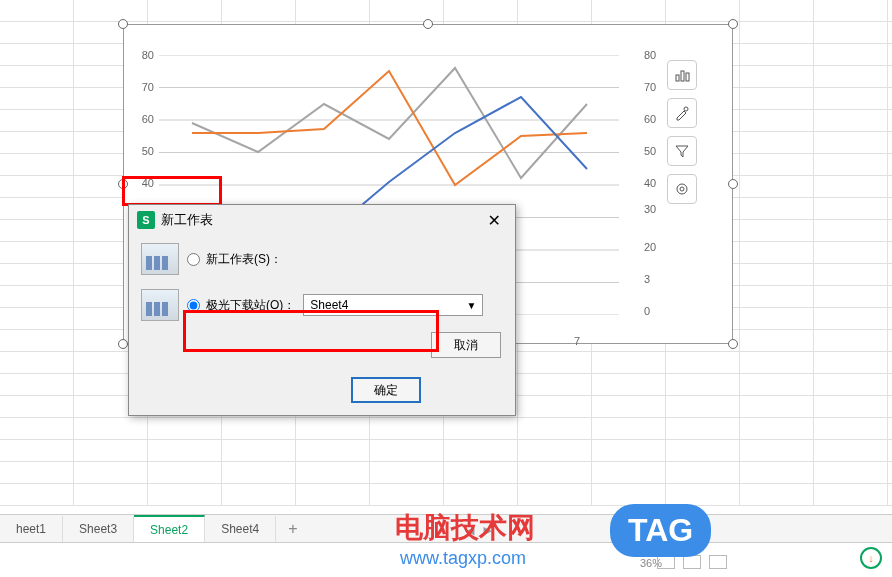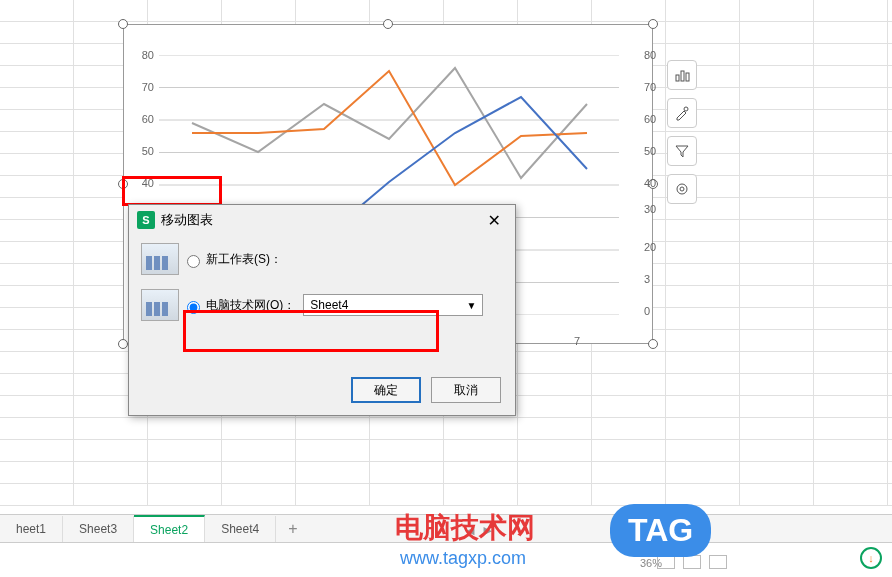--- a/index.html
+++ b/index.html
@@ -3,21 +3,21 @@
 <meta charset="utf-8">
 <style>
 * { box-sizing: border-box; margin: 0; padding: 0; }
 body { font-family: "Microsoft YaHei", Arial, sans-serif; font-size: 12px; background: #fff; width: 892px; height: 577px; position: relative; overflow: hidden; }
 
 .spreadsheet { position: absolute; top: 0; left: 0; width: 892px; height: 577px; }
 .grid { position: absolute; top: 0; left: 0; width: 100%; height: 530px; }
 .grid-row { height: 22px; border-bottom: 1px solid #e0e0e0; display: flex; }
 .grid-cell { width: 74px; height: 22px; border-right: 1px solid #e0e0e0; }
 
-.chart-container { position: absolute; top: 24px; left: 123px; width: 530px; height: 320px; background: #fff; border: 1px solid #999; }
+.chart-container { position: absolute; top: 24px; left: 123px; width: 610px; height: 320px; background: #fff; border: 1px solid #999; }
 .handle { position: absolute; width: 10px; height: 10px; border: 1px solid #666; border-radius: 50%; background: #fff; }
 .handle.tl { top: -6px; left: -6px; }
 .handle.tm { top: -6px; left: 50%; margin-left: -5px; }
 .handle.tr { top: -6px; right: -6px; }
 .handle.ml { top: 50%; left: -6px; margin-top: -5px; }
 .handle.mr { top: 50%; right: -6px; margin-top: -5px; }
 .handle.bl { bottom: -6px; left: -6px; }
 .handle.bm { bottom: -6px; left: 50%; margin-left: -5px; }
 .handle.br { bottom: -6px; right: -6px; }
 
@@ -43,28 +43,28 @@
 
 .dialog { position: absolute; top: 204px; left: 128px; width: 388px; height: 212px; background: #f0f0f0; border: 1px solid #888; box-shadow: 2px 2px 8px rgba(0,0,0,0.3); z-index: 10; }
 .dialog-title { display: flex; align-items: center; padding: 6px 8px; font-size: 13px; }
 .dialog-title .icon-s { width: 18px; height: 18px; background: #0aa35f; color: #fff; display: flex; align-items: center; justify-content: center; font-weight: bold; font-size: 11px; border-radius: 2px; margin-right: 6px; }
 .dialog-close { position: absolute; top: 4px; right: 8px; font-size: 16px; cursor: pointer; padding: 2px 6px; }
 .dialog-label { padding: 4px 12px; font-size: 12px; color: #333; }
 .dialog-body { padding: 8px 12px; }
 .dialog-row { display: flex; align-items: center; margin-bottom: 14px; gap: 8px; }
 .row-icon { width: 38px; height: 32px; border: 1px solid #aaa; background: linear-gradient(#e8f0f8, #d0d8e0); position: relative; }
 .row-icon::after { content: ''; position: absolute; bottom: 4px; left: 4px; width: 6px; height: 14px; background: #7090c0; box-shadow: 8px 0 0 #7090c0, 16px 0 0 #7090c0; }
-.radio-wrap { display: flex; align-items: flex-end; gap: 4px; }
+.radio-wrap { display: flex; align-items: center; gap: 4px; }
 .radio-wrap input { margin-right: 2px; }
 .text-input { height: 22px; border: 1px solid #999; padding: 0 6px; font-size: 12px; background: #fff; }
 .select-input { height: 22px; border: 1px solid #999; padding: 0 6px; font-size: 12px; background: #fff; width: 180px; display: flex; align-items: center; justify-content: space-between; }
 .dropdown-arrow { font-size: 10px; }
 .dialog-buttons { position: absolute; bottom: 12px; right: 14px; display: flex; gap: 10px; }
 .btn { width: 70px; height: 26px; border: 1px solid #999; background: #f5f5f5; font-size: 12px; cursor: pointer; }
-.btn.primary { border: 2px solid #2470c0; }
+.btn.primary { border: 2px solid #2470c0; margin-top: 45px; }
 
 .sheet-tabs { position: absolute; bottom: 35px; left: 0; width: 100%; height: 28px; display: flex; align-items: center; border-top: 1px solid #ccc; background: #f5f5f5; }
 .sheet-tab { padding: 6px 16px; font-size: 12px; color: #555; cursor: pointer; border-right: 1px solid #ddd; }
 .sheet-tab.active { color: #0aa35f; background: #fff; border-top: 2px solid #0aa35f; }
 .tab-add { padding: 4px 12px; font-size: 16px; color: #888; cursor: pointer; }
 
 .statusbar { position: absolute; bottom: 0; left: 0; width: 100%; height: 35px; border-top: 1px solid #ccc; }
 
 .watermark-1 { position: absolute; bottom: 30px; left: 395px; font-size: 28px; font-weight: bold; color: #e63939; z-index: 50; }
 .watermark-1-sub { position: absolute; bottom: 8px; left: 400px; font-size: 18px; color: #3b8de8; z-index: 50; }
@@ -481,36 +481,36 @@
           <circle cx="8" cy="8" r="2" fill="none" stroke="#555"></circle>
         </svg>
       </div>
   </div>
 
   <div class="red-box-1"></div>
 
   <div class="dialog">
     <div class="dialog-title">
       <span class="icon-s">S</span>
-      <span>移动图表</span>
+      <span>新工作表</span>
     </div>
     <div class="dialog-close">✕</div>
     <div class="dialog-body">
       <div class="dialog-row">
         <div class="row-icon"></div>
         <label class="radio-wrap">
           <input type="radio" name="loc" style="">
           <span>新工作表(S)：</span>
         </label>
       </div>
       <div class="dialog-row">
         <div class="row-icon"></div>
         <label class="radio-wrap">
           <input type="radio" name="loc" checked="" style="">
-          <span>电脑技术网(O)：</span>
+          <span>极光下载站(O)：</span>
         </label>
         <div class="select-input">
           <span>Sheet4</span>
           <span class="dropdown-arrow">▼</span>
         </div>
       </div>
     </div>
     <div class="dialog-buttons">
       <button class="btn primary">确定</button>
       <button class="btn">取消</button>

